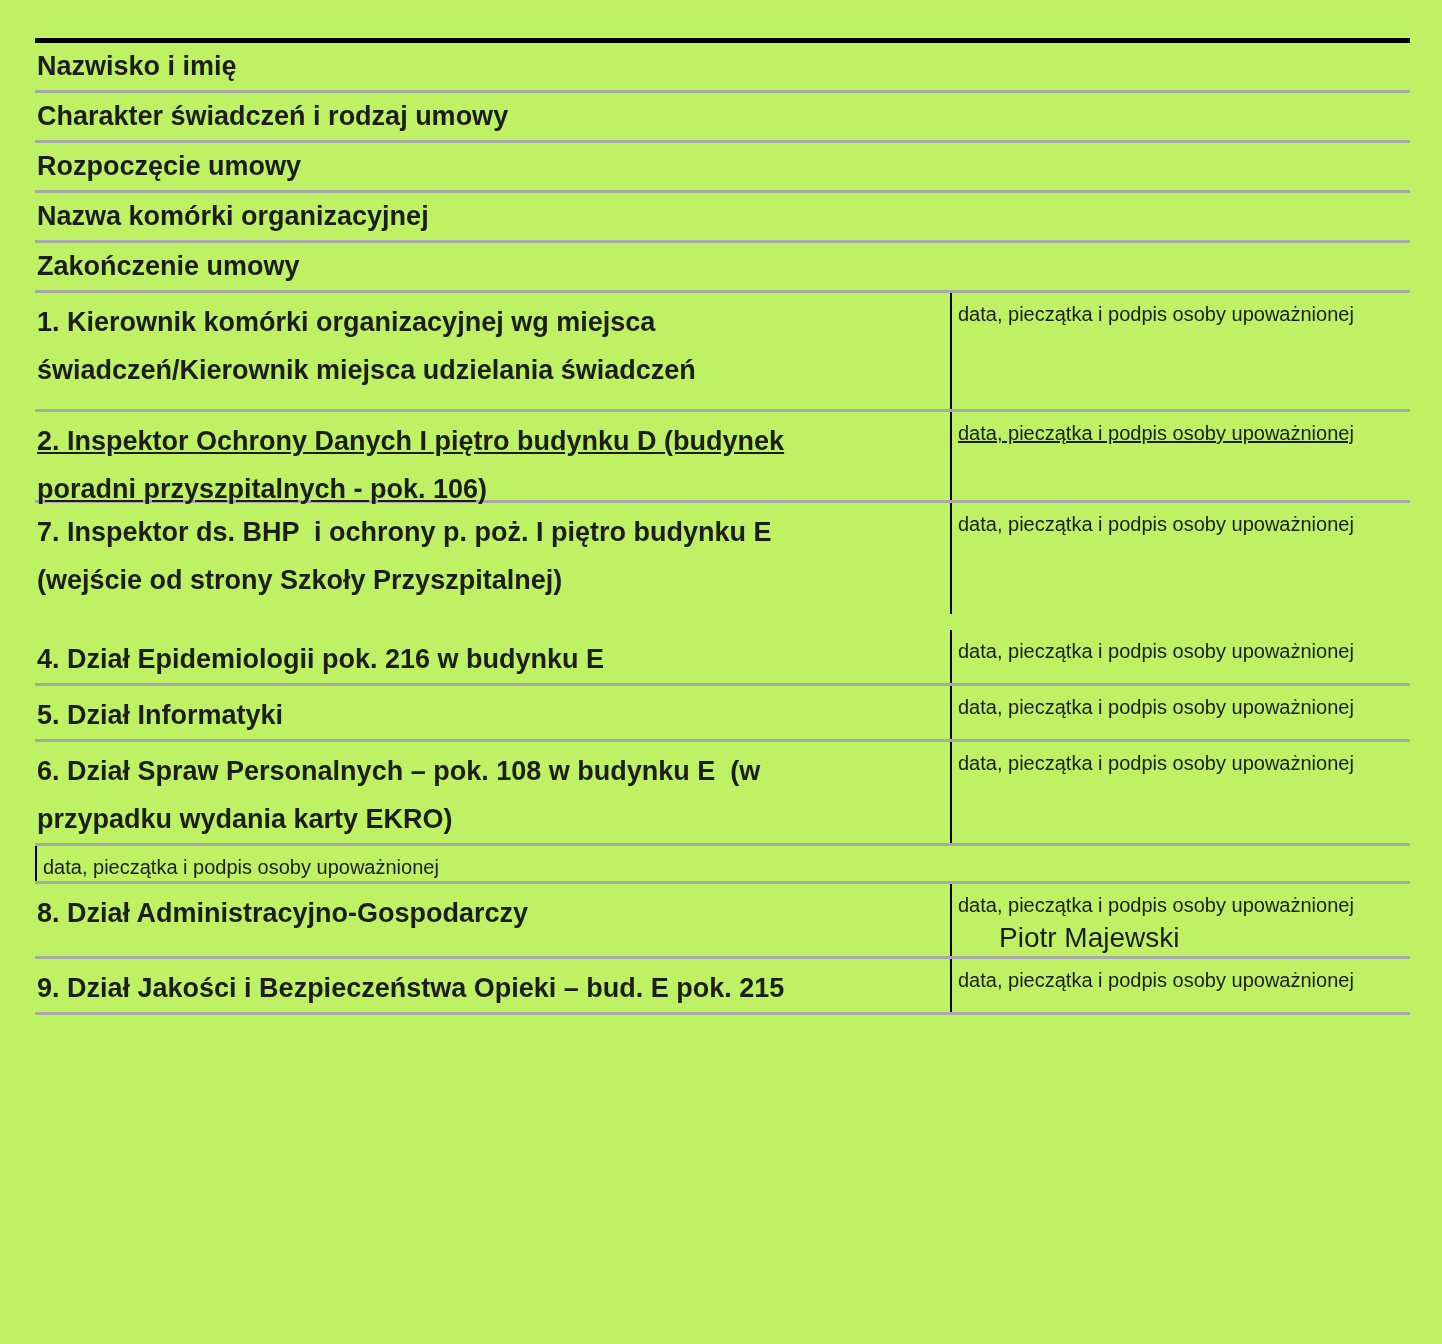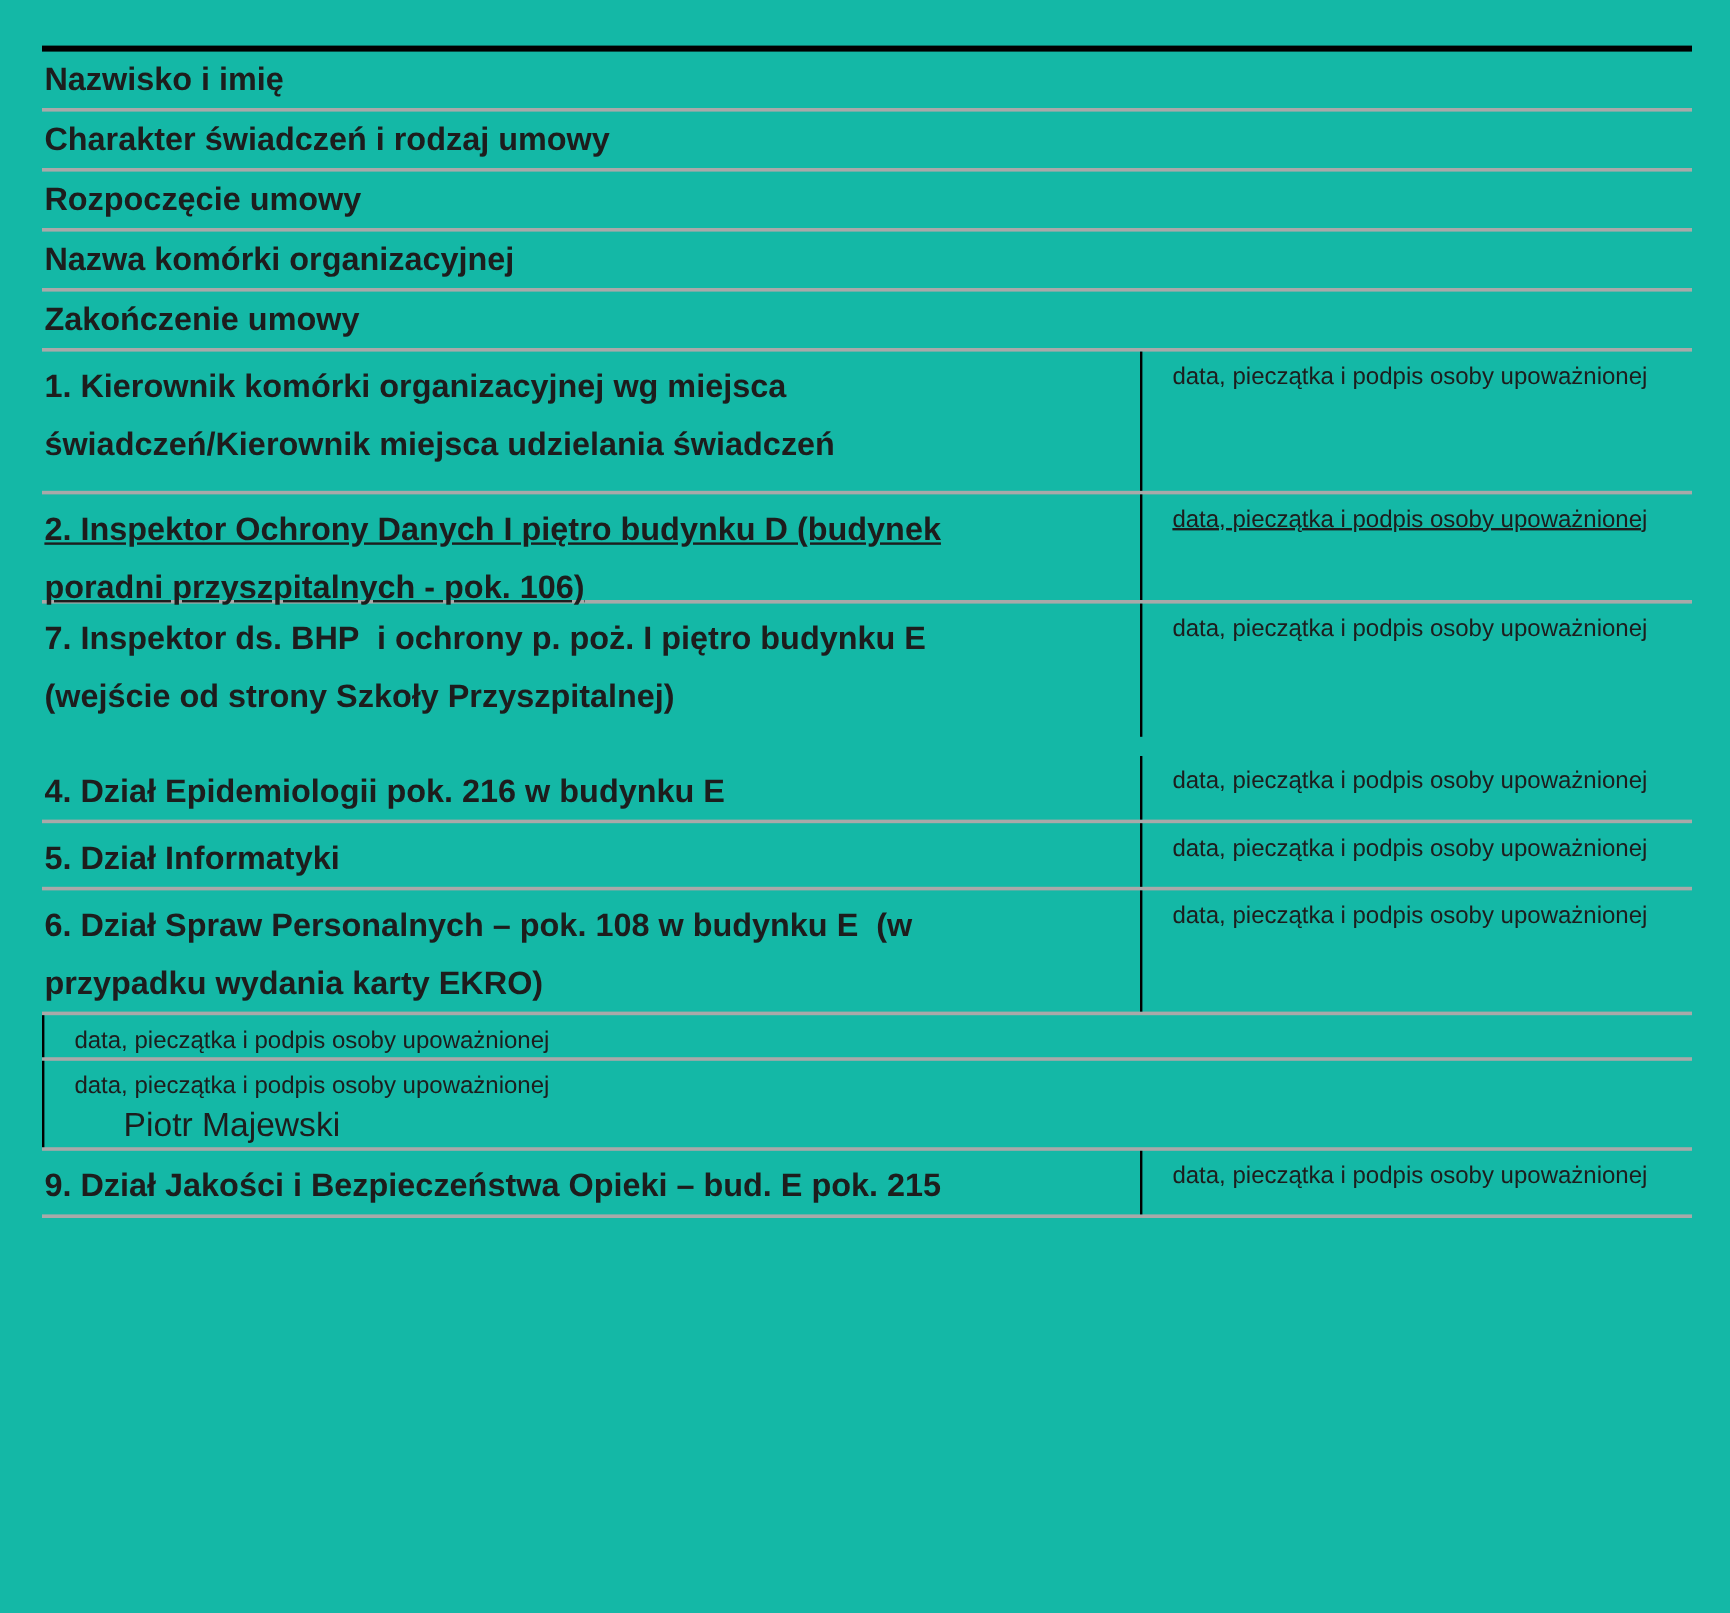--- a/index.html
+++ b/index.html
@@ -4,21 +4,21 @@
 <style>
   html, body {
     margin: 0;
     padding: 0;
     background: #ffffff;
   }
   .sheet {
     position: relative;
     width: 1442px;
     height: 1344px;
-    background: #14b8a6;
+    background: #bef264;
     font-family: "Liberation Sans", sans-serif;
     color: #1d1d1d;
     overflow: hidden;
   }
   .form-table {
     position: absolute;
     left: 35px;
     top: 38px;
     width: 1375px;
   }
@@ -66,21 +66,21 @@
     align-self: stretch;
     flex: none;
   }
   .trow:nth-of-type(9) .col-divider {
     align-self: flex-start;
     height: 111px;
   }
   .sign-cell {
     flex: 1;
     box-sizing: border-box;
-    padding: 8px 6px 0 25px;
+    padding: 8px 6px 0 6px;
   }
   .sign-label {
     font-size: 20px;
     line-height: 27px;
     font-weight: normal;
   }
   .signature {
     font-size: 28px;
     line-height: 37px;
     font-weight: normal;
@@ -164,20 +164,21 @@
     </div>
 
     <div class="trow">
       <div class="col-divider"></div>
       <div class="sign-cell">
         <div class="sign-label">data, pieczątka i podpis osoby upoważnionej</div>
       </div>
     </div>
 
     <div class="trow">
+      <div class="dept-cell">8. Dział Administracyjno-Gospodarczy</div>
       <div class="col-divider"></div>
       <div class="sign-cell">
         <div class="sign-label">data, pieczątka i podpis osoby upoważnionej</div>
         <div class="signature">Piotr Majewski</div>
       </div>
     </div>
 
     <div class="trow">
       <div class="dept-cell">9. Dział Jakości i Bezpieczeństwa Opieki – bud. E pok. 215</div>
       <div class="col-divider"></div>

